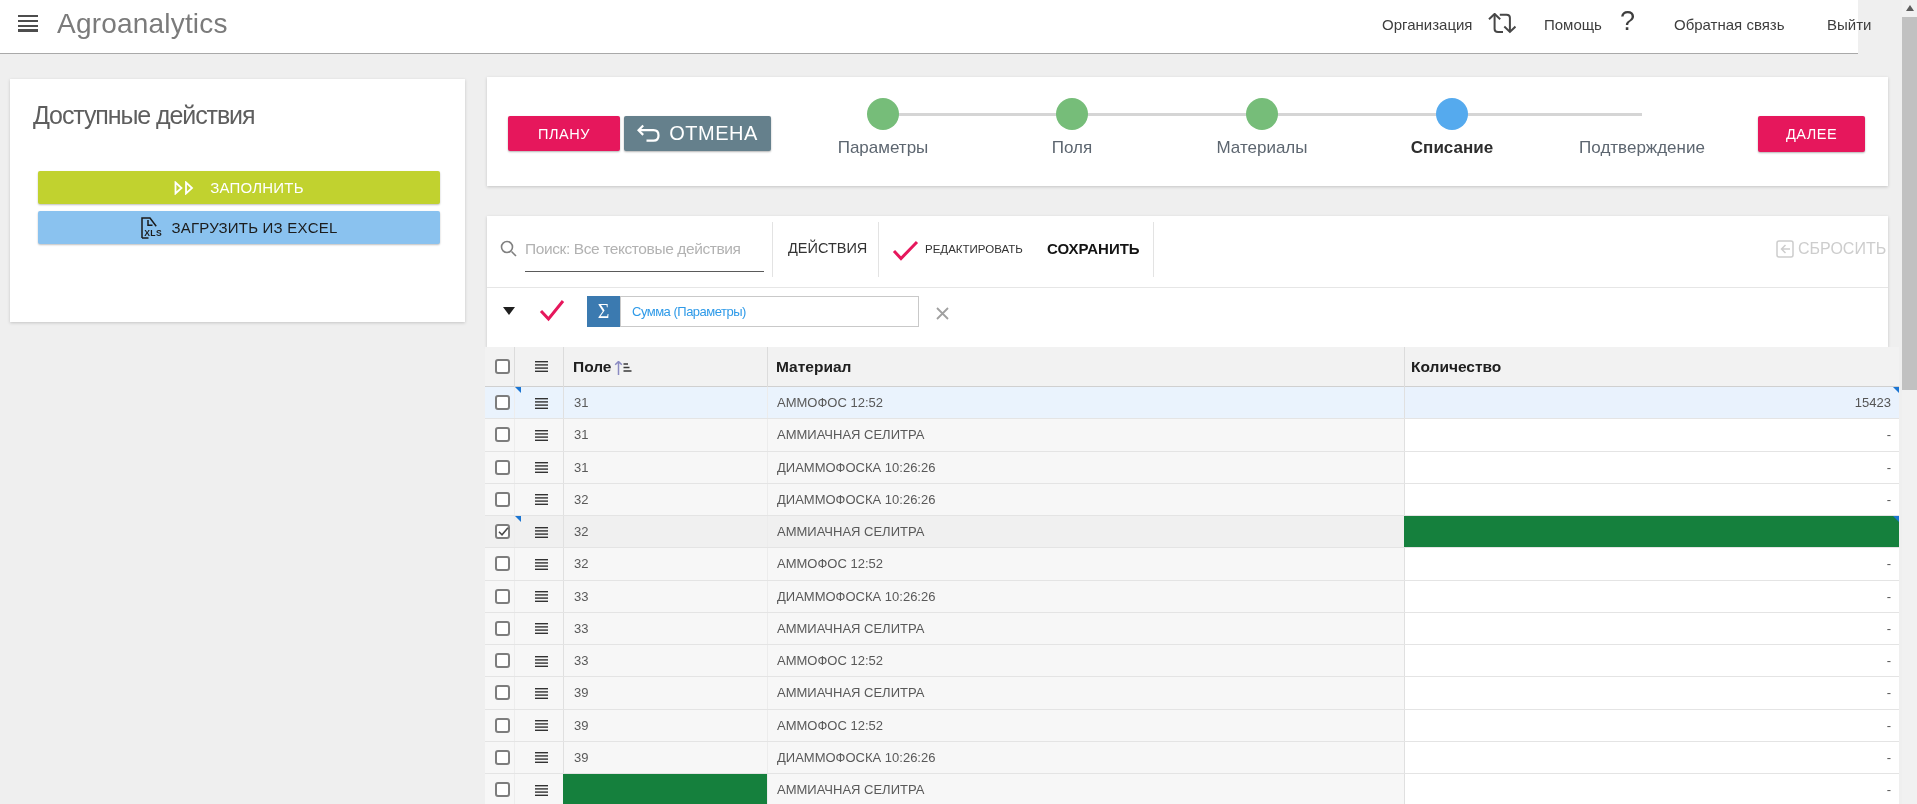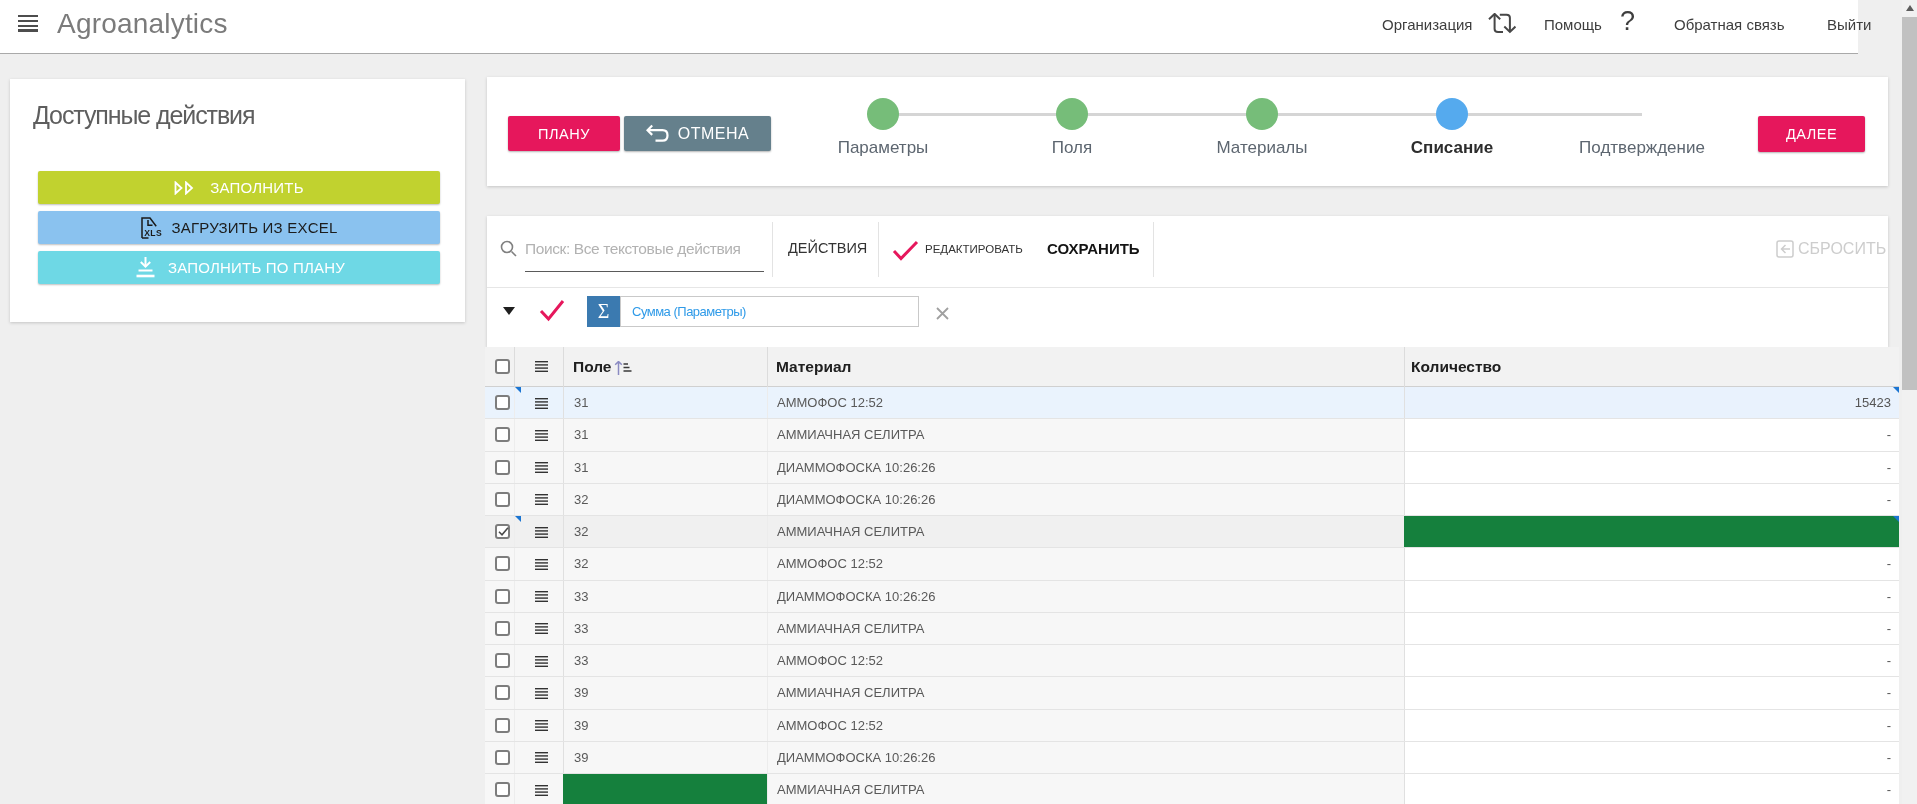--- a/index.html
+++ b/index.html
@@ -16,21 +16,21 @@
 
   
   #leftcard { position:absolute; left:10px; top:79px; width:455px; height:243px; background:#fff; box-shadow:0 1px 3px rgba(0,0,0,0.18); }
   #leftcard h2 { position:absolute; left:23px; top:22px; font-size:25px; font-weight:400; color:#5e5e5e; letter-spacing:-1.1px; }
   .actbtn { position:absolute; left:28px; width:402px; height:33px; border-radius:2px; display:flex; align-items:center; justify-content:center; font-size:15px; letter-spacing:0.2px; box-shadow:0 1px 2px rgba(0,0,0,0.25); }
   .actbtn svg { margin-right:10px; }
 
   
   #stepcard { position:absolute; left:487px; top:77px; width:1401px; height:109px; background:#fff; box-shadow:0 1px 3px rgba(0,0,0,0.18); }
   .pinkbtn { position:absolute; background:#e6175c; color:#fff; border-radius:2px; display:flex; align-items:center; justify-content:center; font-size:14.5px; letter-spacing:0.5px; box-shadow:0 1px 2px rgba(0,0,0,0.3); }
-  #cancelbtn { position:absolute; background:#65808c; color:#fff; border-radius:2px; display:flex; align-items:center; justify-content:center; font-size:16px; letter-spacing:0.5px; box-shadow:0 1px 2px rgba(0,0,0,0.3); }
+  #cancelbtn { position:absolute; background:#65808c; color:#fff; border-radius:2px; display:flex; align-items:center; justify-content:center; font-size:20px; letter-spacing:0.5px; box-shadow:0 1px 2px rgba(0,0,0,0.3); }
   .stepline { position:absolute; height:3px; background:#d5d5d5; top:36px; }
   .stepcirc { position:absolute; width:32px; height:32px; border-radius:50%; top:21px; }
   .steplbl { position:absolute; top:61px; font-size:17px; color:#5d6670; text-align:center; width:200px; }
 
   
   #tablecard { position:absolute; left:487px; top:216px; width:1401px; height:131px; background:#fff; box-shadow:0 1px 3px rgba(0,0,0,0.18); }
   .vdiv { position:absolute; top:6px; width:1px; height:55px; background:#e3e3e3; }
   .tbtxt { position:absolute; top:24px; font-size:14.5px; color:#333; }
 
   
@@ -79,29 +79,20 @@
         <path d="M7 3 V8.3 H11.5"></path>
         <text x="3.2" y="19.2" font-size="8.6" stroke="none" fill="#1a1a1a" font-weight="bold" letter-spacing="0.4">XLS</text>
       </svg>
     ЗАГРУЗИТЬ ИЗ EXCEL
   </div>
   <div class="actbtn" style="top:92px; background:#c1d22f; color:#fff;">
     <svg width="26" height="14" viewBox="0 0 26 14" fill="none" stroke="#fff" stroke-width="1.8">
         <path d="M1.5 1.5 L7.5 7 L1.5 12.5 Z M12 1.5 L18 7 L12 12.5 Z"></path>
       </svg>
     ЗАПОЛНИТЬ
-  </div>
-  <div class="actbtn" style="top:172px; background:#6ed8e5; color:#fff;">
-    <svg width="25" height="23" viewBox="0 0 25 23" fill="none" stroke="#fff" stroke-width="2">
-        <path d="M12.5 1 V10.5"></path>
-        <path d="M7.8 6 L12.5 10.7 L17.2 6"></path>
-        <path d="M5.5 14.5 H19.5"></path>
-        <path d="M3.5 20 H21.5" stroke-width="2.6"></path>
-      </svg>
-    ЗАПОЛНИТЬ ПО ПЛАНУ
   </div>
 </div>
 
 <div id="stepcard">
   <div class="pinkbtn" style="left:21px; top:39px; width:112px; height:35px;">ПЛАНУ</div>
   <div id="cancelbtn" style="left:137px; top:39px; width:147px; height:35px;">
     <svg width="24" height="19" viewBox="0 0 24 19" fill="none" stroke="#fff" stroke-width="2.2" style="margin-right:8px;">
         <path d="M6.2 1.5 L1.5 6.2 L6.2 10.9"></path>
         <path d="M1.8 6.2 H16.5 Q21.5 6.2 21.5 11.4 Q21.5 16.6 16.5 16.6 H9.5"></path>
       </svg>

